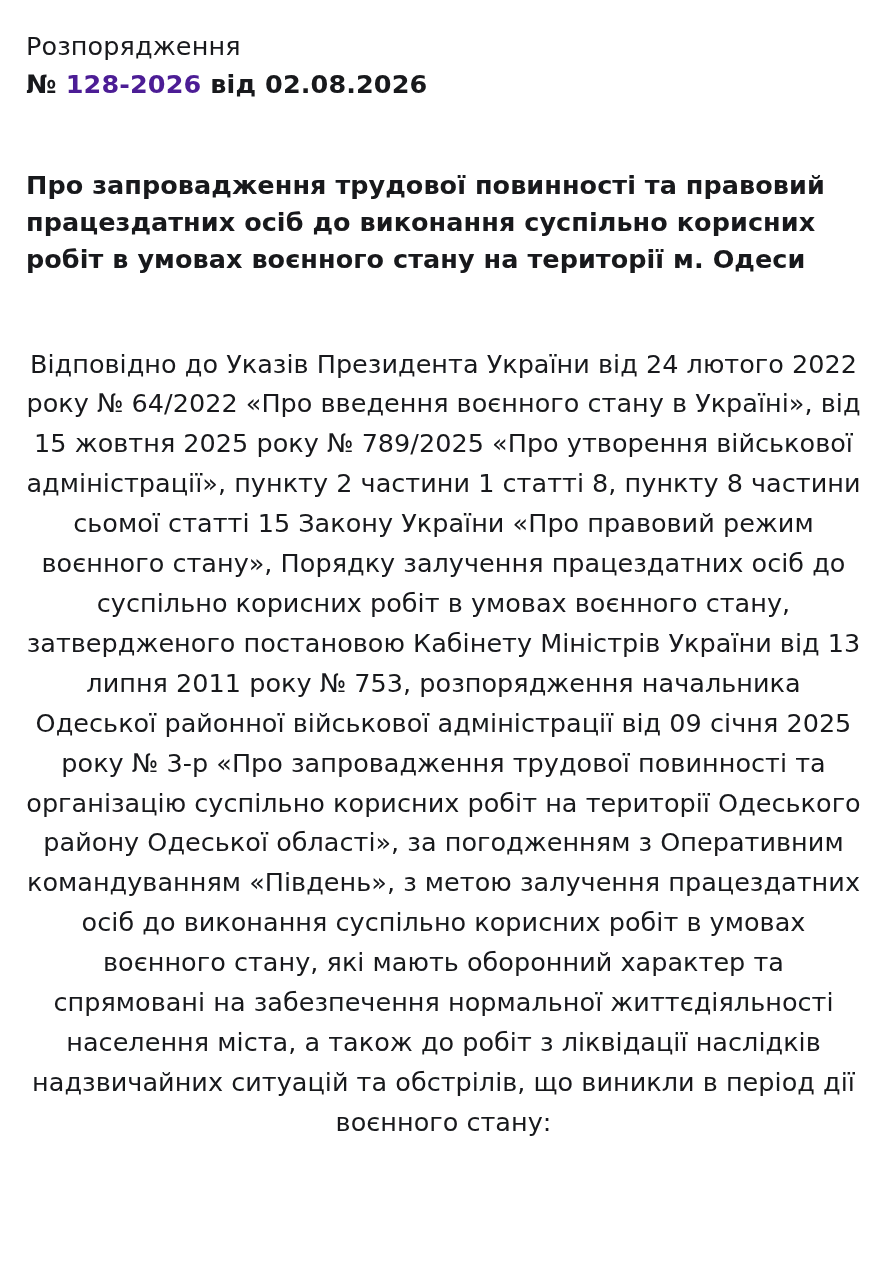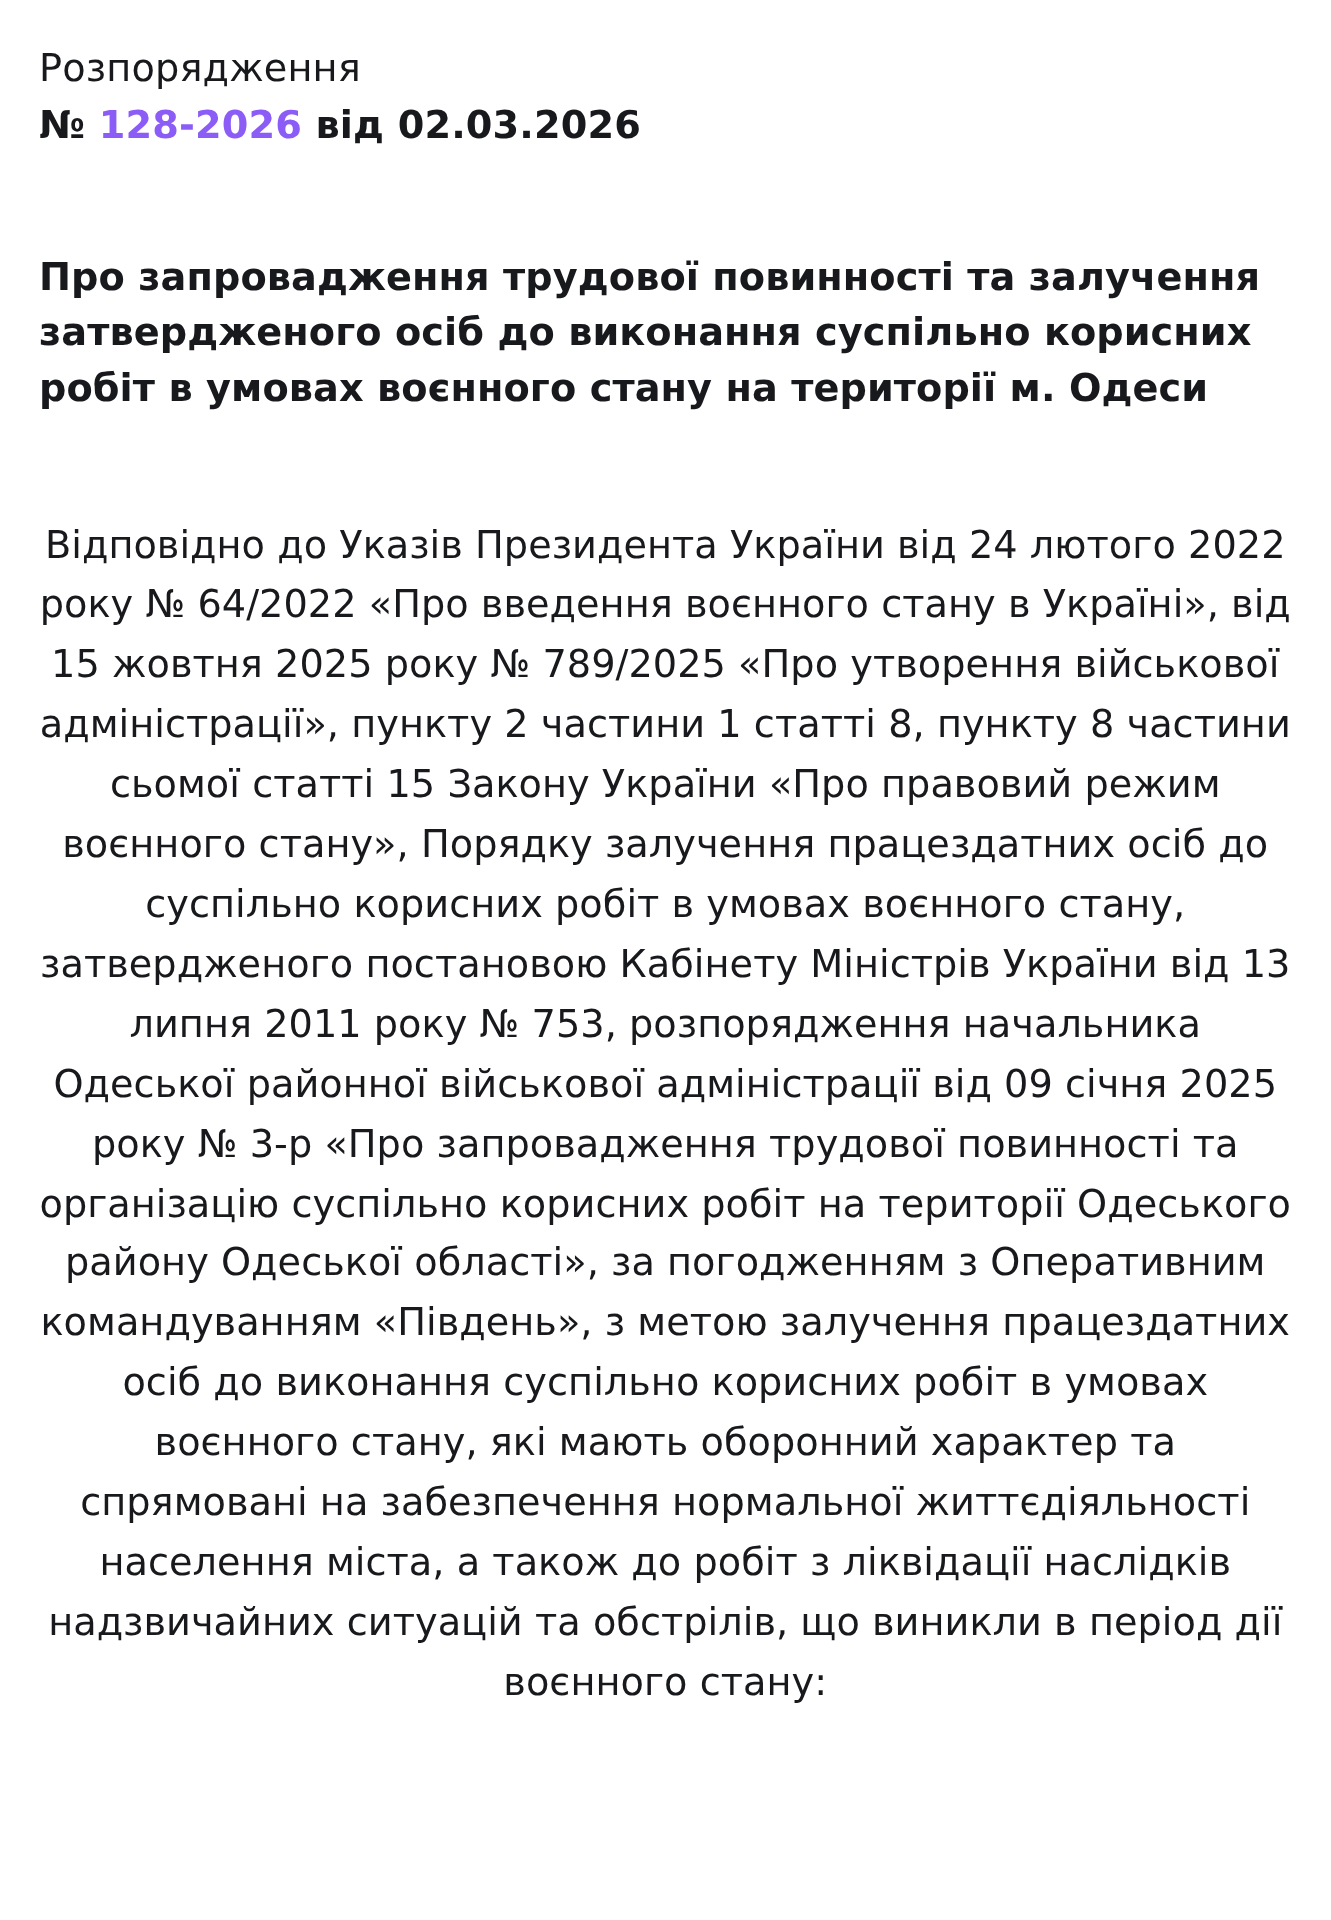--- a/index.html
+++ b/index.html
@@ -32,21 +32,21 @@
     display: block;
     white-space: nowrap;
   }
   .doc-number-line {
     display: block;
     font-weight: 700;
     margin-top: 2px;
     font-size: 25.5px;
   }
   .doc-number-link {
-    color: #8b5cf6;
+    color: #4c1d95;
     font-weight: 700;
     text-decoration: none;
   }
   .doc-title {
     margin-top: 64px;
     font-size: 25.5px;
     line-height: 1.46;
     font-weight: 700;
     color: #18191c;
     letter-spacing: 0.05px;
@@ -64,22 +64,22 @@
     margin: 0;
   }
 </style>
 </head>
 <body>
 
 <div class="page">
 
   <div class="doc-header">
     <span class="line">Розпорядження</span>
-    <span class="doc-number-line"><span>№ </span><a class="doc-number-link" href="#">128-2026</a><span> від 02.03.2026</span></span>
+    <span class="doc-number-line"><span>№ </span><a class="doc-number-link" href="#">128-2026</a><span> від 02.08.2026</span></span>
   </div>
 
-  <div class="doc-title">Про запровадження трудової повинності та залучення затвердженого осіб до виконання суспільно корисних робіт в умовах воєнного стану на території м. Одеси</div>
+  <div class="doc-title">Про запровадження трудової повинності та правовий працездатних осіб до виконання суспільно корисних робіт в умовах воєнного стану на території м. Одеси</div>
 
   <div class="doc-body">
     <p>Відповідно до Указів Президента України від 24 лютого 2022 року № 64/2022 «Про введення воєнного стану в Україні», від 15 жовтня 2025 року № 789/2025 «Про утворення військової адміністрації», пункту 2 частини 1 статті 8, пункту 8 частини сьомої статті 15 Закону України «Про правовий режим воєнного стану», Порядку залучення працездатних осіб до суспільно корисних робіт в умовах воєнного стану, затвердженого постановою Кабінету Міністрів України від 13 липня  2011 року № 753, розпорядження начальника Одеської районної військової адміністрації від 09 січня 2025 року № 3-р «Про запровадження трудової повинності та організацію суспільно корисних робіт на території Одеського району Одеської області», за погодженням з Оперативним командуванням «Південь», з метою залучення працездатних осіб до виконання суспільно корисних робіт в умовах воєнного стану, які мають оборонний характер та спрямовані на забезпечення нормальної життєдіяльності населення міста, а також до робіт з ліквідації наслідків надзвичайних ситуацій та обстрілів, що виникли в період дії воєнного стану:</p>
   </div>
 
 </div>
 
 </body></html>

